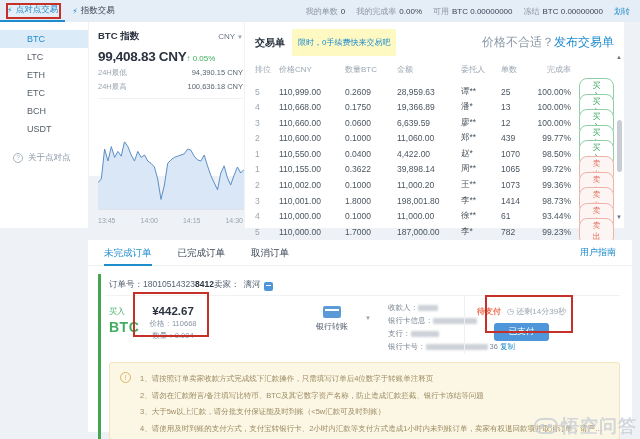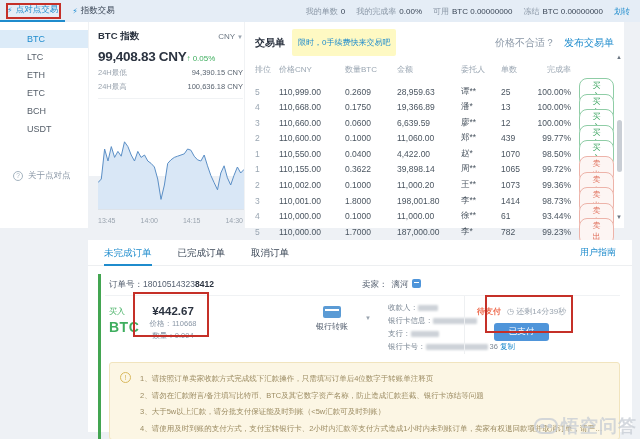--- a/index.html
+++ b/index.html
@@ -13,41 +13,41 @@
   .bolt { font-size:8px; color:#2a93d5; }
   .topstats { margin-left:auto; display:flex; align-items:center; gap:11px; padding-right:10px; font-size:8px; }
   .stat .lbl { color:#8a97a6; margin-right:3px; }
   .stat .val { color:#3a4656; }
   .link { color:#1f8ccd; cursor:pointer; }
 
   
   .sidebar { position:absolute; top:22px; left:0; width:88px; height:206px; background:#fff; padding-top:8px; }
   .coin { height:18px; line-height:18px; padding-left:27px; font-size:9px; color:#555e69; cursor:pointer; }
   .coin.active { background:#dcebf8; color:#1f8ccd; }
-  .about { margin-top:32px; padding-left:13px; font-size:8.5px; color:#8a97a6; display:flex; align-items:center; gap:5px; cursor:pointer; }
+  .about { margin-top:14px; padding-left:13px; font-size:8.5px; color:#8a97a6; display:flex; align-items:center; gap:5px; cursor:pointer; }
   .qmark { width:10px; height:10px; border:1px solid #a5b4c0; border-radius:50%; font-size:6.5px; line-height:8px; text-align:center; color:#a5b4c0; }
 
   
   .index-panel { position:absolute; top:22px; left:88px; width:164px; height:154px; background:#fff; border-left:1px solid #f0f2f4; padding:8px 9px 0; }
   .ip-head { display:flex; justify-content:space-between; align-items:center; font-size:9.5px; font-weight:bold; color:#2b3340; }
   .ip-cur { font-weight:normal; color:#6b7682; font-size:8px; display:flex; align-items:center; gap:2px; cursor:pointer; }
   .caret { font-size:6px; color:#9aa4af; }
   .ip-price-row { margin-top:6px; display:flex; align-items:baseline; gap:0; }
   .ip-price { font-size:13.5px; font-weight:bold; color:#2b3340; letter-spacing:-0.3px; }
   .ip-change { font-size:8px; color:#3fae5f; }
   .ip-range { display:flex; justify-content:space-between; font-size:7.5px; color:#9aa4af; margin-top:4px; }
   .ip-range .rv { color:#5a6470; }
   .chartbox { margin-top:6px; border-top:1px solid #f0f2f4; padding-top:14px; }
   .xlabels { display:flex; justify-content:space-between; font-size:7px; color:#9aa4af; margin-top:2px; overflow:hidden; }
 
   
   .ob-panel { position:absolute; top:22px; left:244px; width:380px; height:206px; background:#fff; border-left:1px solid #f0f2f4; padding:7px 10px 0; }
   .ob-head { display:flex; align-items:center; font-size:10px; font-weight:bold; gap:7px; color:#2b3340; }
   .promo { font-weight:normal; font-size:8px; color:#1f8ccd; background:#fef9c3; padding:8px 6px; border-radius:2px; }
-  .ob-right { margin-left:auto; font-weight:normal; font-size:10px; color:#8a97a6; display:flex; gap:9px; align-items:center; }
+  .ob-right { margin-left:auto; font-weight:normal; font-size:12px; color:#8a97a6; display:flex; align-items:center; }
   .ob-grid-head, .obrow { display:grid; grid-template-columns:24px 66px 52px 64px 40px 32px 46px 1fr; align-items:center; }
   .ob-grid-head { height:17px; color:#9aa6b2; margin-top:5px; font-size:8px; }
   .obrow { height:15.6px; color:#4a5560; font-size:8.5px; }
   .c-rank { color:#9aa6b2; }
   .c-rate { text-align:right; padding-right:8px; }
   .act { justify-self:start; font-size:8px; border-radius:8px; padding:1px 9px 2px; background:#fff; cursor:pointer; font-family:inherit; }
   .act.buy { border:1px solid #8fcda6; color:#3aa45f; }
   .act.sell { border:1px solid #edb3a9; color:#df6a55; background:#fdf5f3; }
   .scroll-arrow { position:absolute; right:2px; font-size:6px; color:#6b7682; }
   .scroll-arrow.up { top:32px; }
@@ -57,21 +57,21 @@
   
   .bottom-card { position:absolute; top:240px; left:88px; width:544px; height:192px; background:#fff; }
   .tabsrow { height:26px; border-bottom:1px solid #edeff1; display:flex; align-items:center; padding:0 16px; gap:26px; font-size:9.5px; }
   .otab { height:26px; line-height:25px; cursor:pointer; color:#3a4656; }
   .otab.active { color:#1f8ccd; border-bottom:2px solid #1f8ccd; }
   .guide { margin-left:auto; font-size:9px; }
 
   .order-item { margin:8px 12px 0 10px; border-left:3px solid #43a551; padding-left:4px; }
   .oi-row1 { display:flex; align-items:center; height:22px; border-bottom:1px solid #f0f2f4; font-size:8.5px; color:#556070; padding-left:4px; }
   .oi-no b { color:#2b3340; }
-  .oi-seller { margin-left:148px; display:flex; align-items:flex-start; gap:4px; }
+  .oi-seller { display:flex; align-items:flex-end; gap:4px; }
   .chat-ic { width:9px; height:9px; background:#4f95da; border-radius:2px; display:inline-block;
              background-image:linear-gradient(#fff,#fff); background-size:5px 1px; background-repeat:no-repeat; background-position:2px 3px; cursor:pointer; }
   .oi-row2 { position:relative; height:62px; }
   .side-blk { position:absolute; left:4px; top:10px; color:#3fae5f; }
   .side-lab { font-size:8px; }
   .side-coin { font-size:14px; font-weight:bold; margin-top:2px; letter-spacing:0.5px; }
   .amt-blk { position:absolute; left:32px; top:9px; width:72px; text-align:center; }
   .amt-main { font-size:11.5px; font-weight:bold; color:#2b3340; }
   .amt-sub { font-size:7.5px; color:#8a97a6; margin-top:2px; }
   .bank-blk { position:absolute; left:192px; top:10px; width:70px; text-align:center; }

